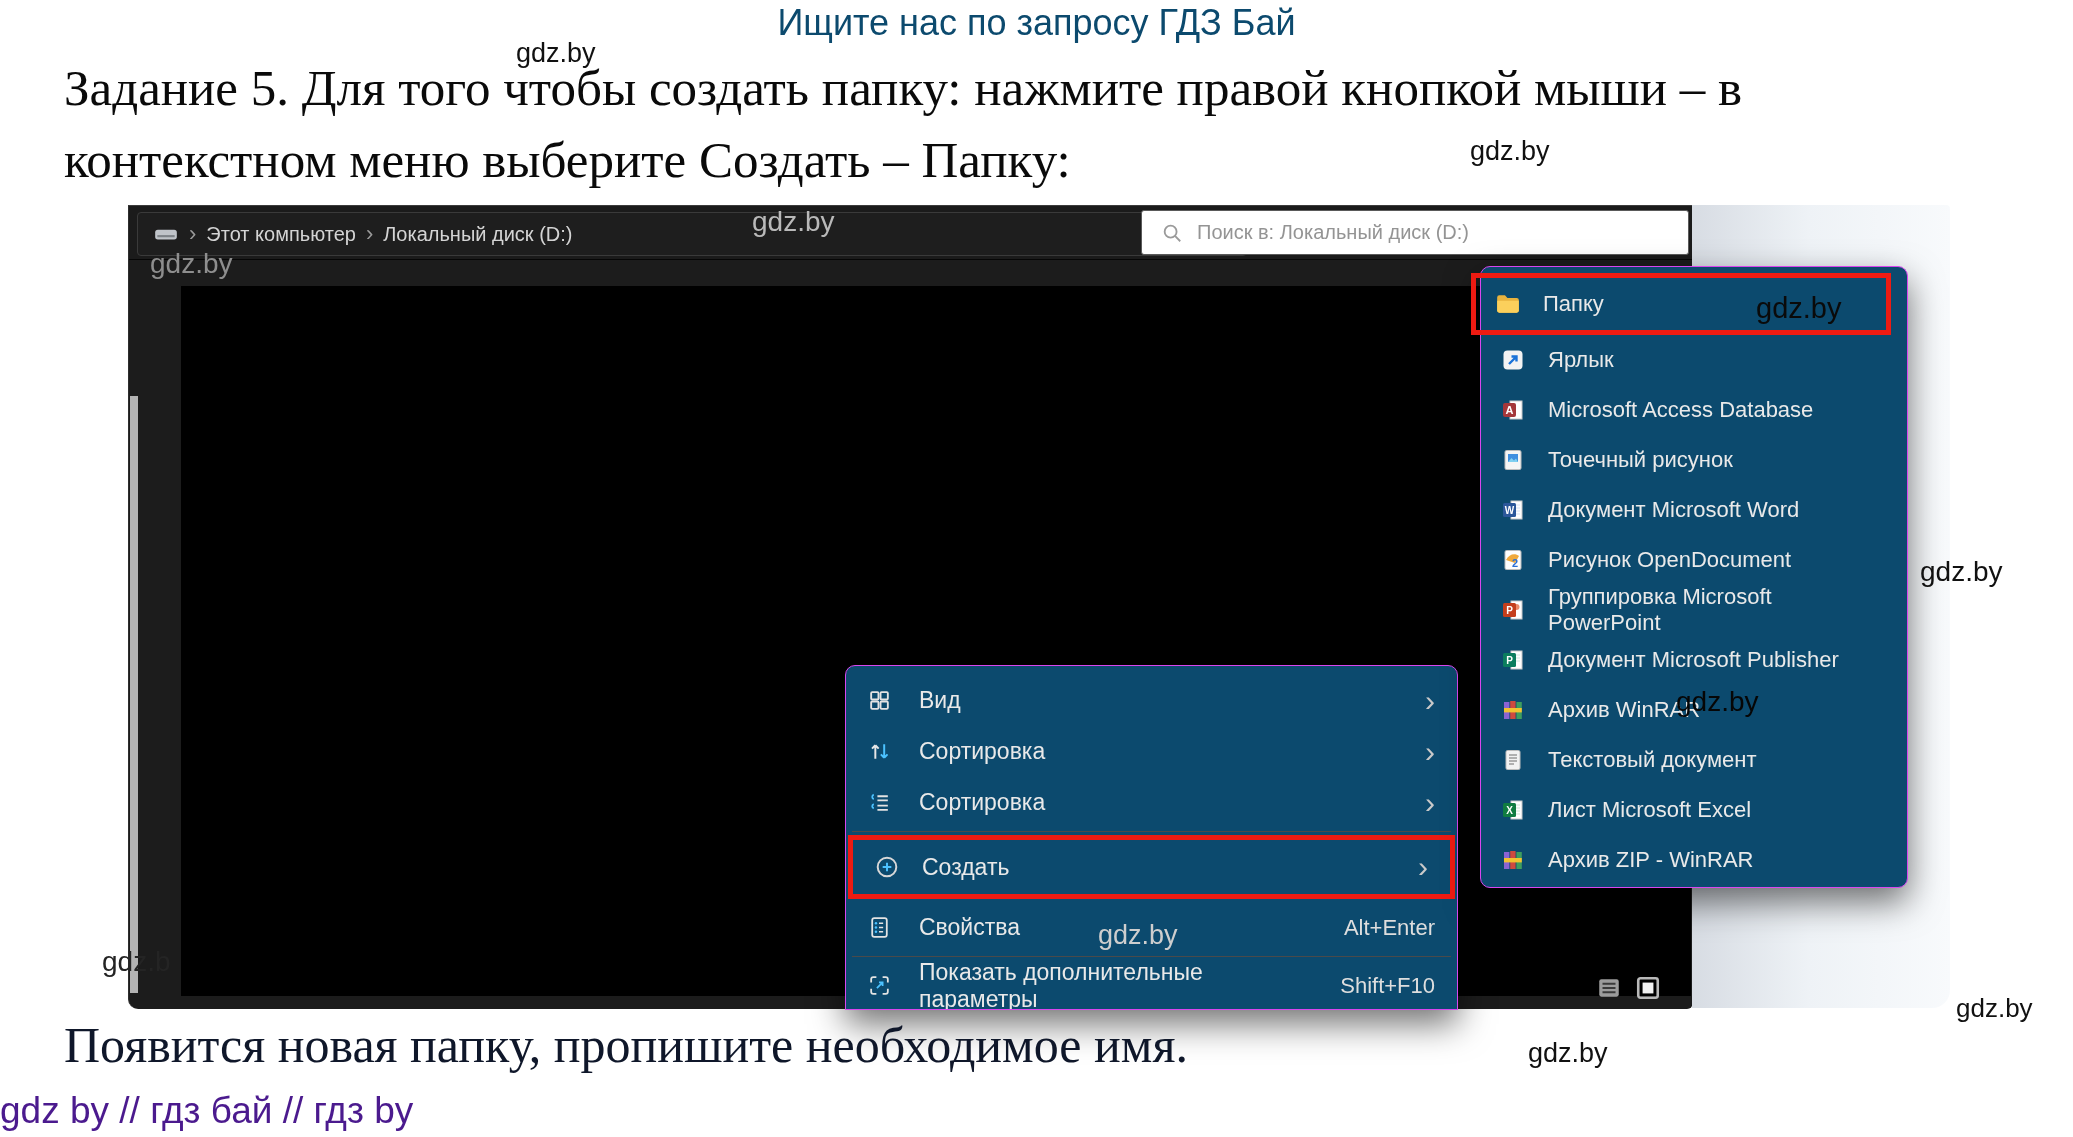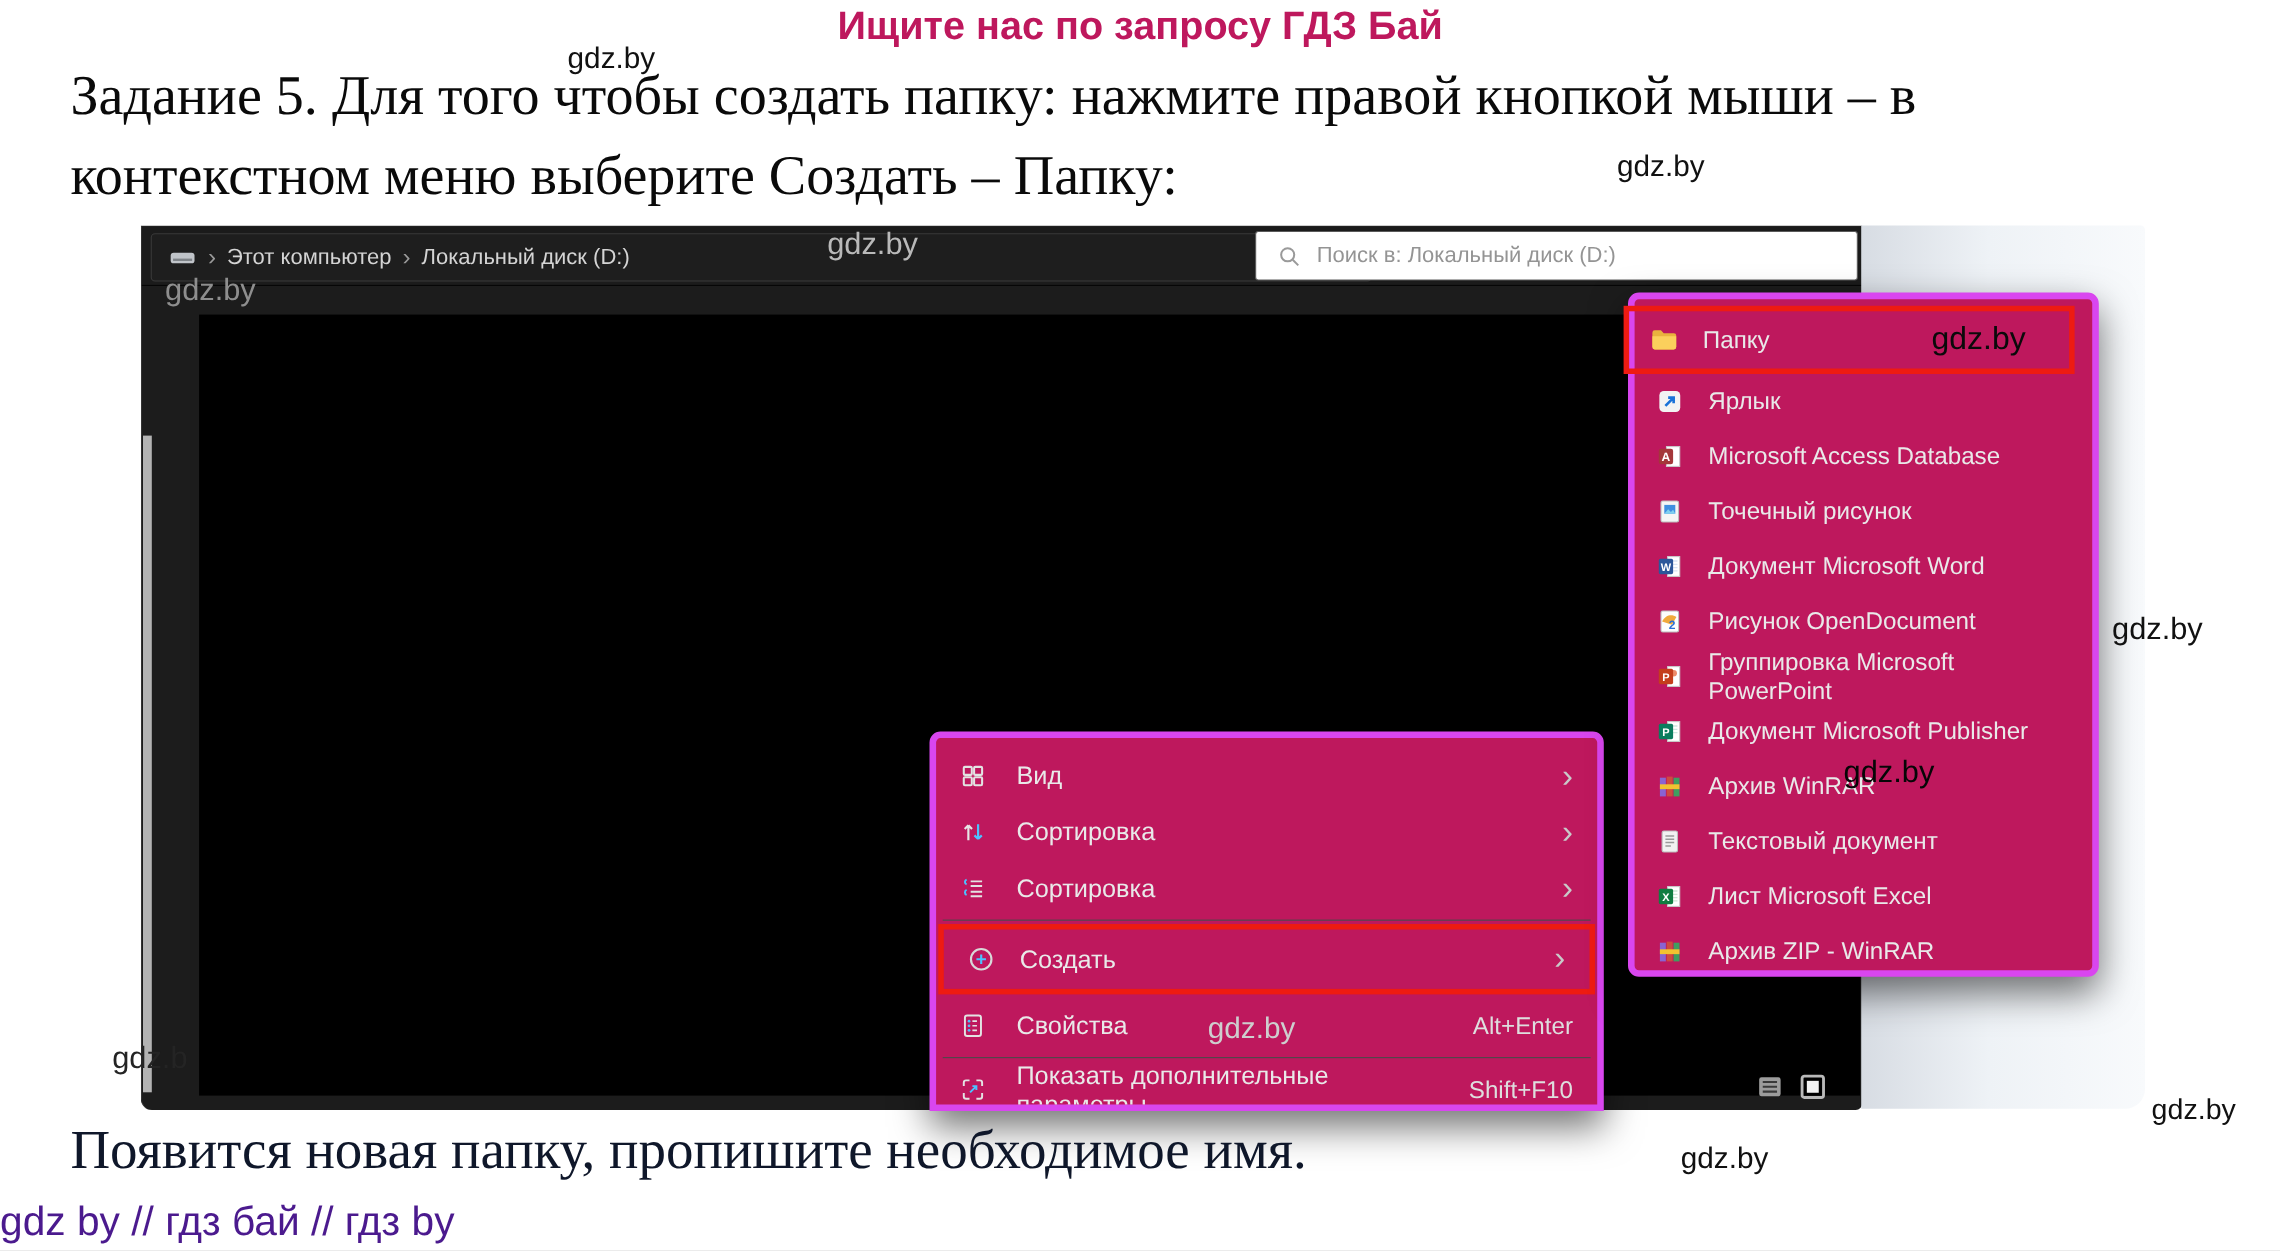--- a/index.html
+++ b/index.html
@@ -1,21 +1,21 @@
 <!DOCTYPE html>
 <html><head>
 <meta charset="utf-8">
 <style>
   html,body{margin:0;padding:0;background:#fff;}
   body{width:2073px;height:1137px;position:relative;overflow:hidden;
        font-family:"Liberation Sans",sans-serif;}
   .abs{position:absolute;}
 
   
-  .promo-top{left:0;right:0;top:2px;text-align:center;font-size:36px;font-weight:700;color:#be185d;}
+  .promo-top{left:0;right:0;top:2px;text-align:center;font-size:36px;font-weight:400;color:#0c4a6e;}
   .heading{left:64px;top:52px;width:1930px;font-family:"Liberation Serif","DejaVu Serif",serif;
            font-size:51px;line-height:72px;color:#0a0a0a;}
   .heading b{font-weight:400;}
   .bottom-line{left:64px;top:1016px;font-family:"Liberation Serif","DejaVu Serif",serif;
            font-size:50px;color:#0f172a;}
   .promo-bottom{left:0;right:0;top:1090px;font-size:37px;font-weight:500;color:#4b1a8e;}
   .wm{position:absolute;font-size:27px;color:#111;pointer-events:none;white-space:nowrap;}
 
   
   .explorer{left:128px;top:205px;width:1564px;height:803px;background:#1c1c1c;
@@ -28,21 +28,21 @@
   .searchbox{position:absolute;left:1012px;top:4px;width:548px;height:45px;background:#ffffff;
              border:1px solid #5a5a5a;border-radius:3px;display:flex;align-items:center;color:#949494;font-size:20px;gap:12px;padding-left:16px;box-sizing:border-box;}
   .content-black{position:absolute;left:52px;top:80px;width:1510px;height:710px;background:#000;}
   .scroll-strip{position:absolute;left:1px;top:190px;width:8px;height:597px;background:#b3b3b3;}
   .statusbar{position:absolute;right:32px;bottom:8px;display:flex;gap:12px;}
   .light-strip{left:1692px;top:205px;width:258px;height:803px;
                background:linear-gradient(to right,#d7dce3 0%,#eef2f6 45%,#f8fafc 100%);
                border-radius:0 4px 18px 0;}
 
   
-  .menu{background:#be185d;border:6px solid #d946ef;border-radius:10px;
+  .menu{background:#0c4a6e;border:1px solid #d946ef;border-radius:10px;
         box-shadow:0 14px 34px rgba(0,0,0,.55);color:#e9e9e9;}
   .ctx{left:845px;top:665px;width:613px;height:345px;border-radius:10px 10px 0 0;padding-top:9px;box-sizing:border-box;overflow:hidden;}
   .row{display:flex;align-items:center;height:51px;padding:0 22px 0 20px;font-size:23px;gap:26px;}
   .row .lbl{flex:0 1 auto;}
   .row .grow{flex:1;}
   .chev{color:#c9c9c9;font-size:30px;line-height:20px;}
   .shortcut{color:#dedede;font-size:22px;}
   .divider{height:1px;background:#4a4a4a;margin:3px 6px;}
   .red-box{border:5px solid #ee1b12;margin:3px 2px;height:54px;box-sizing:content-box;}
   .red-box .row{height:54px;gap:22px;}

